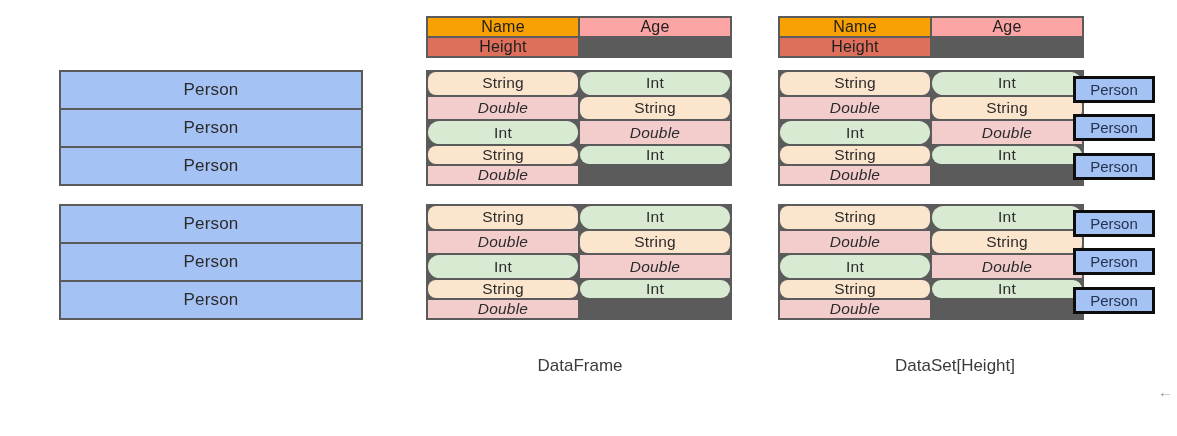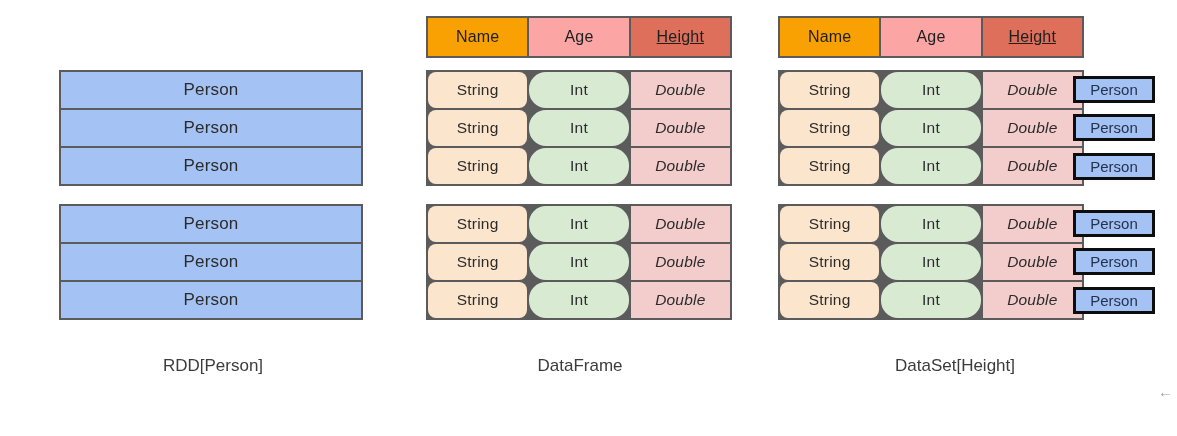--- a/index.html
+++ b/index.html
@@ -7,30 +7,30 @@
     position:relative; width:1177px; height:436px;
     background:#ffffff; overflow:hidden;
     font-family:"Liberation Sans", sans-serif;
   }
   
   .tbl {
     position:absolute; box-sizing:border-box;
     display:grid; column-gap:2px; row-gap:2px;
     background:#5b5b5b; border:2px solid #5b5b5b;
   }
-  .cols3 { grid-template-columns:1fr 1fr 1fr; }
+  .cols3 { grid-template-columns:1fr 1fr; }
   .rows3 { grid-template-rows:1fr 1fr 1fr; }
   .cell {
     display:flex; align-items:center; justify-content:center;
     font-size:15.5px; color:#2b2b2b; letter-spacing:0.2px;
   }
   .hdr-cell { font-size:16px; color:#1f1f1f; }
   .hdr-name   { background:#f9a103; }
   .hdr-age    { background:#fca5a5; }
-  .hdr-height { background:#dd6f5b;text-decoration:underline; }
+  .hdr-height { background:#dd6f5b; }
   .c-string { background:#fce5cd;border-radius:8px; }
   .c-int    { background:#d9ead3;border-radius:17px; }
   .c-double { background:#f2cdcc;font-style:italic; }
   .c-person { background:#a4c2f4; font-size:17px; }
   .badge {
     position:absolute; box-sizing:border-box;
     left:1073px; width:82px; height:27px;
     background:#a4c2f4; border:3px solid #0d0d0d;
     display:flex; align-items:center; justify-content:center;
     font-size:15px; color:#24324e;
@@ -52,21 +52,20 @@
   <div class="tbl rows3" style="left:59px; top:70px; width:304px; height:116px;">
     <div class="cell c-person">Person</div>
     <div class="cell c-person">Person</div>
     <div class="cell c-person">Person</div>
   </div>
   <div class="tbl rows3" style="left:59px; top:204px; width:304px; height:116px;">
     <div class="cell c-person">Person</div>
     <div class="cell c-person">Person</div>
     <div class="cell c-person">Person</div>
   </div>
-  <div class="caption" style="left:103px;">RDD[Person]</div>
 
   <div class="tbl cols3" style="left:426px; top:16px; width:306px; height:42px;">
     <div class="cell hdr-cell hdr-name">Name</div>
     <div class="cell hdr-cell hdr-age">Age</div>
     <div class="cell hdr-cell hdr-height">Height</div>
   </div>
   <div class="tbl cols3 rows3" style="left:426px; top:70px; width:306px; height:116px;">
     <div class="cell c-string">String</div>
     <div class="cell c-int">Int</div>
     <div class="cell c-double">Double</div>

